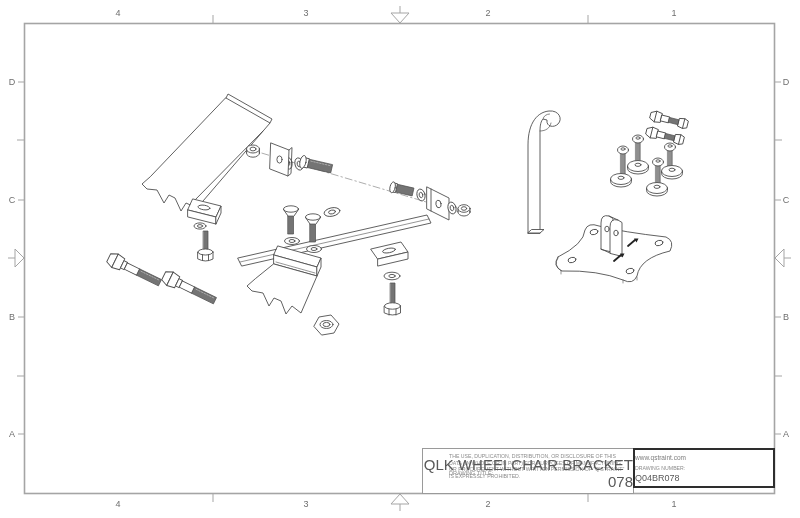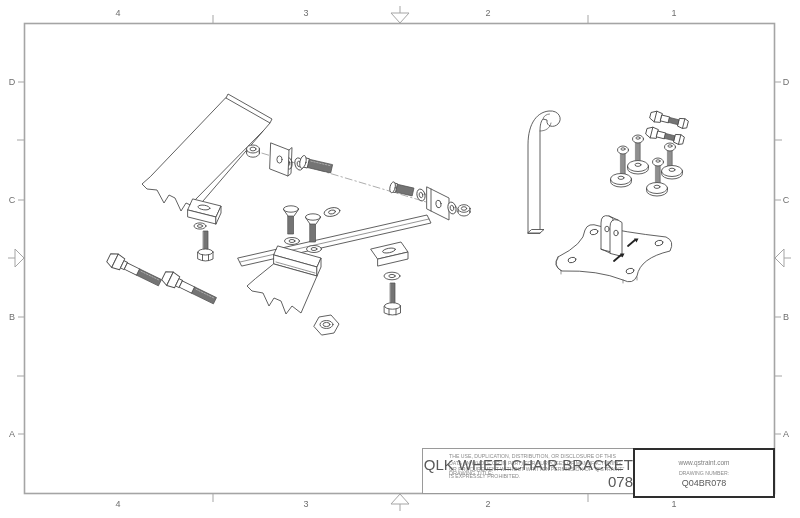--- a/index.html
+++ b/index.html
@@ -3,22 +3,22 @@
 <meta charset="utf-8">
 <style>
   html,body{margin:0;padding:0;background:#ffffff;width:800px;height:518px;overflow:hidden;
     font-family:"Liberation Sans","DejaVu Sans",sans-serif;}
   .sheet{position:relative;width:800px;height:518px;background:#ffffff;}
   svg{position:absolute;left:0;top:0;}
   .zone-label{position:absolute;transform:translate(-50%,-50%);font-size:9px;color:#6e6e6e;
     letter-spacing:0;line-height:1;}
   .tblock{position:absolute;box-sizing:border-box;background:#ffffff;}
   .tblock-left{left:422px;top:448px;width:212px;height:46px;border:1px solid #9a9a9a;}
-  .tblock-right{left:633px;top:448px;width:142px;height:50px;border:2px solid #2e2e2e;
-    display:flex;flex-direction:column;align-items:center;justify-content:center;}
+  .tblock-right{left:633px;top:448px;width:142px;height:40px;border:2px solid #2e2e2e;
+    display:flex;flex-direction:column;align-items:flex-start;justify-content:center;}
   .legal{position:absolute;left:26px;top:4px;width:180px;font-size:5.2px;line-height:1.25;
     color:#8c8c8c;}
   .dt-label{position:absolute;left:26px;top:21px;font-size:5.5px;color:#8c8c8c;}
   .dt-title{position:absolute;left:0;bottom:3px;width:100%;text-align:right;font-size:15px;
     color:#595959;}
   .web{font-size:6.5px;color:#7d7d7d;margin-bottom:4px;}
   .dn-label{font-size:5.2px;color:#8c8c8c;margin-bottom:2px;}
   .dn-value{font-size:9px;color:#595959;}
 </style>
 </head>

